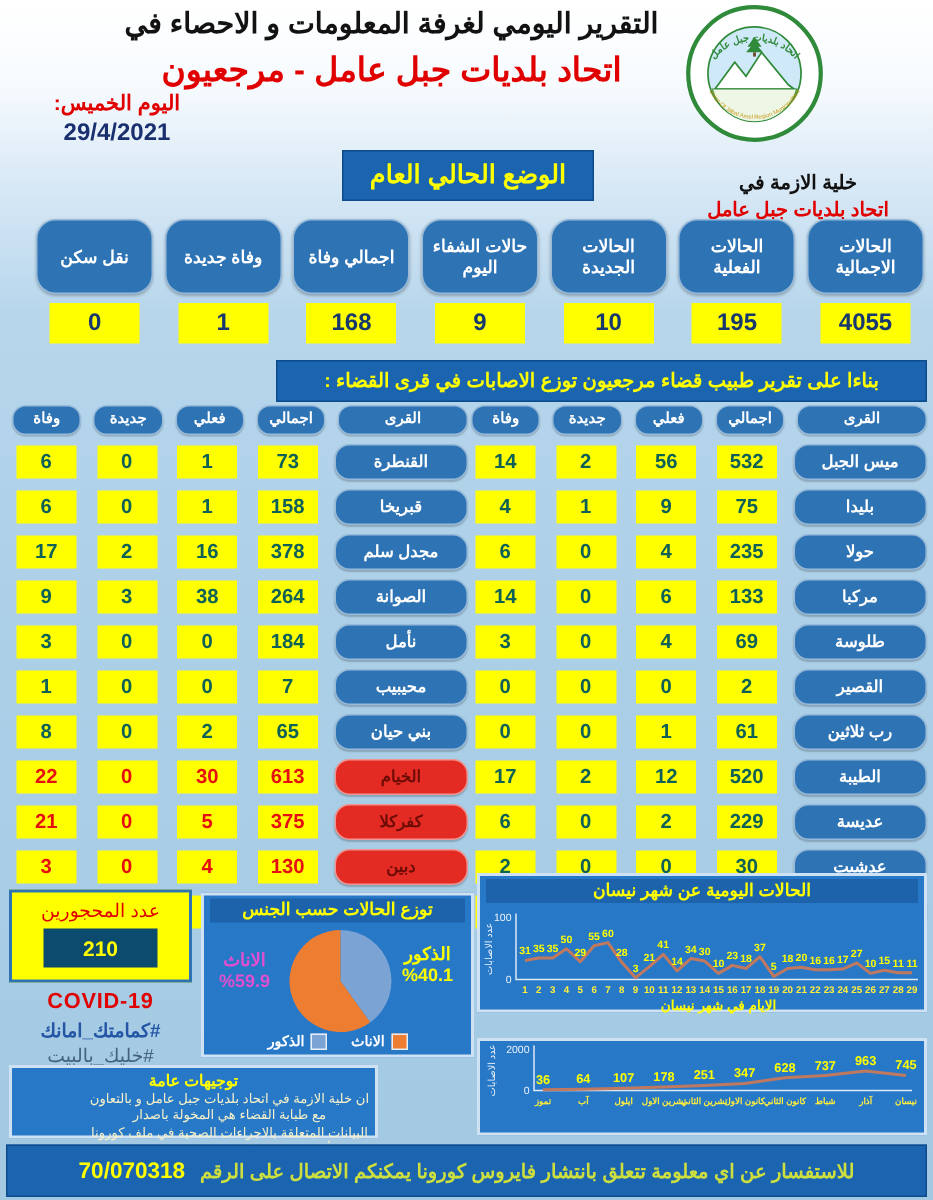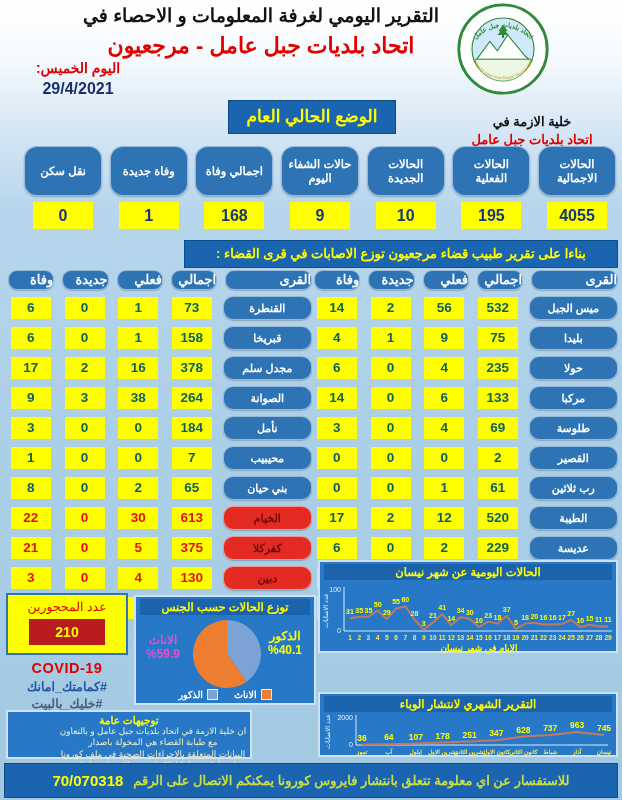--- a/index.html
+++ b/index.html
@@ -27,53 +27,53 @@
     direction:rtl;padding:2px 4px;box-sizing:border-box;box-shadow:0 1px 2px rgba(0,0,0,.25);}
   .stat-value{width:60px;height:27px;line-height:27px;background:#ffff00;text-align:center;
     color:#17386f;font-size:16px;font-weight:bold;}
   .note-banner{position:absolute;top:240px;left:184px;right:4px;height:26px;line-height:26px;
     background:#1b65b0;border:1px solid #0d4c8c;color:#ffff00;font-size:13px;font-weight:bold;text-align:center;direction:rtl;}
   
   .cases-table{position:absolute;top:270px;width:304px;display:flex;flex-direction:column;gap:6px;}
   .table-right{right:4px;} .table-left{left:8px;}
   .t-row{display:flex;direction:rtl;gap:8px;align-items:center;}
   .hpill{height:18px;line-height:18px;background:#2e74b5;border:1px solid rgba(255,255,255,.5);border-radius:9px;
-    color:#fff;font-size:13px;font-weight:bold;text-align:right;box-shadow:0 1px 1px rgba(0,0,0,.2);}
+    color:#fff;font-size:10px;font-weight:bold;text-align:center;box-shadow:0 1px 1px rgba(0,0,0,.2);}
   .col-village{width:88px;} .col-num{width:46px;}
   .vpill{width:88px;height:22px;line-height:22px;background:#2e74b5;border:1px solid rgba(255,255,255,.5);
     border-radius:10px;color:#fff;font-size:11px;font-weight:bold;text-align:center;box-shadow:0 1px 1px rgba(0,0,0,.2);}
   .vpill.alert{background:#e32b24;color:#6d0b05;}
   .num-wrap{width:46px;text-align:center;}
   .num{width:40px;height:22px;line-height:22px;margin:0 auto;background:#ffff00;
     color:#0f6157;font-size:13.5px;font-weight:bold;text-align:center;}
   .num.alert{color:#e50f0f;}
   
   .quarantine{position:absolute;top:593px;left:6px;width:122px;height:62px;background:#ffff00;
     border:2px solid #2e74b5;box-sizing:border-box;text-align:center;}
   .quarantine-label{font-size:12.5px;font-weight:normal;color:#e00000;margin-top:4px;direction:rtl;}
-  .quarantine-value{width:76px;height:26px;line-height:26px;margin:5px auto 0;background:#b91c1c;
+  .quarantine-value{width:76px;height:26px;line-height:26px;margin:5px auto 0;background:#0c4a6e;
     color:#ffff00;font-size:14px;font-weight:bold;}
   .covid-block{position:absolute;top:660px;left:4px;width:126px;text-align:center;direction:rtl;}
   .covid-title{font-size:14.5px;font-weight:bold;color:#e00000;letter-spacing:.5px;}
   .hashtag1{font-size:12.5px;font-weight:bold;color:#2456a5;margin-top:3px;}
-  .hashtag2{font-size:12.5px;font-weight:bold;color:#44617f;margin-top:2px;}
+  .hashtag2{font-size:12.5px;font-weight:normal;color:#44617f;margin-top:2px;}
   
   .chart-box{position:absolute;background:#2878c8;border:2px solid #cfe2f3;box-sizing:border-box;}
   .chart-title{height:16px;line-height:16px;margin:2px 4px 0;background:#1d63ac;color:#ffff00;
     font-size:11.5px;font-weight:bold;text-align:center;direction:rtl;}
   .pie-box{top:595px;left:134px;width:182px;height:110px;}
   .pie-svg{position:absolute;top:20px;left:54px;width:74px;height:74px;}
   .pie-side-label{position:absolute;width:54px;text-align:center;font-weight:bold;font-size:12px;direction:rtl;}
   .pie-males{top:32px;right:2px;color:#ffff00;}
   .pie-females{top:36px;left:0px;color:#e14fd0;}
   .pie-legend{position:absolute;bottom:3px;left:0;right:0;display:flex;justify-content:center;gap:16px;}
   .legend-item{display:flex;align-items:center;gap:4px;direction:rtl;}
   .legend-sq{width:9px;height:9px;border:1px solid #e6eef7;display:inline-block;}
   .legend-label{font-size:9.5px;font-weight:bold;color:#fff;}
-  .daily-box{top:560px;right:4px;width:300px;height:93px;}
+  .daily-box{top:582px;right:4px;width:300px;height:93px;}
   .monthly-box{top:692px;right:4px;width:300px;height:65px;}
   .chart-svg{display:block;margin-top:1px;}
   .pt-label{font:bold 7px "Liberation Sans",sans-serif;fill:#ffff00;}
   .pt-label-lg{font:bold 8.5px "Liberation Sans",sans-serif;fill:#ffff00;}
   .xtick{font:bold 6.5px "Liberation Sans",sans-serif;fill:#ffef3d;}
   .xtick-m{font:bold 5.8px "Liberation Sans",sans-serif;fill:#ffef3d;}
   .ytick{font:7px "Liberation Sans",sans-serif;fill:#eaf2fa;}
   .ylab{font:6.5px "Liberation Sans",sans-serif;fill:#eaf2fa;}
   .xlab{font:bold 9px "Liberation Sans",sans-serif;fill:#ffff00;}
   
@@ -609,21 +609,20 @@
         <text x="278.7857142857143" y="59" class="xtick" text-anchor="middle">28</text>
         <text x="288" y="59" class="xtick" text-anchor="middle">29</text>
         <text x="21" y="52" class="ytick" text-anchor="end">0</text>
         <text x="21" y="11" class="ytick" text-anchor="end">100</text>
         <text transform="translate(8,29.5) rotate(-90)" class="ylab" text-anchor="middle">عدد الاصابات</text>
         <text x="159" y="70" class="xlab" text-anchor="middle">الايام في شهر نيسان</text>
       </svg>
   </div>
 
   <div class="chart-box monthly-box">
-    <div class="chart-title">التقرير الشهري لانتشار الوباء</div>
     <svg class="chart-svg" width="296" height="47">
         <polyline points="36,2 36,32 288,32" fill="none" stroke="#dce9f6" stroke-width="1"></polyline>
         <polyline points="42,31.514 68.88888888888889,31.136 95.77777777777777,30.5555 122.66666666666667,29.597 149.55555555555554,28.6115 176.44444444444446,27.3155 203.33333333333334,23.522 230.22222222222223,22.0505 257.1111111111111,18.9995 284,21.942500000000003" fill="none" stroke="#c0795f" stroke-width="2" stroke-linejoin="round"></polyline>
         <text x="42" y="27.514" class="pt-label-lg" text-anchor="middle">36</text>
         <text x="68.88888888888889" y="27.136" class="pt-label-lg" text-anchor="middle">64</text>
         <text x="95.77777777777777" y="26.5555" class="pt-label-lg" text-anchor="middle">107</text>
         <text x="122.66666666666667" y="25.597" class="pt-label-lg" text-anchor="middle">178</text>
         <text x="149.55555555555554" y="24.6115" class="pt-label-lg" text-anchor="middle">251</text>
         <text x="176.44444444444446" y="23.3155" class="pt-label-lg" text-anchor="middle">347</text>
         <text x="203.33333333333334" y="19.522" class="pt-label-lg" text-anchor="middle">628</text>

